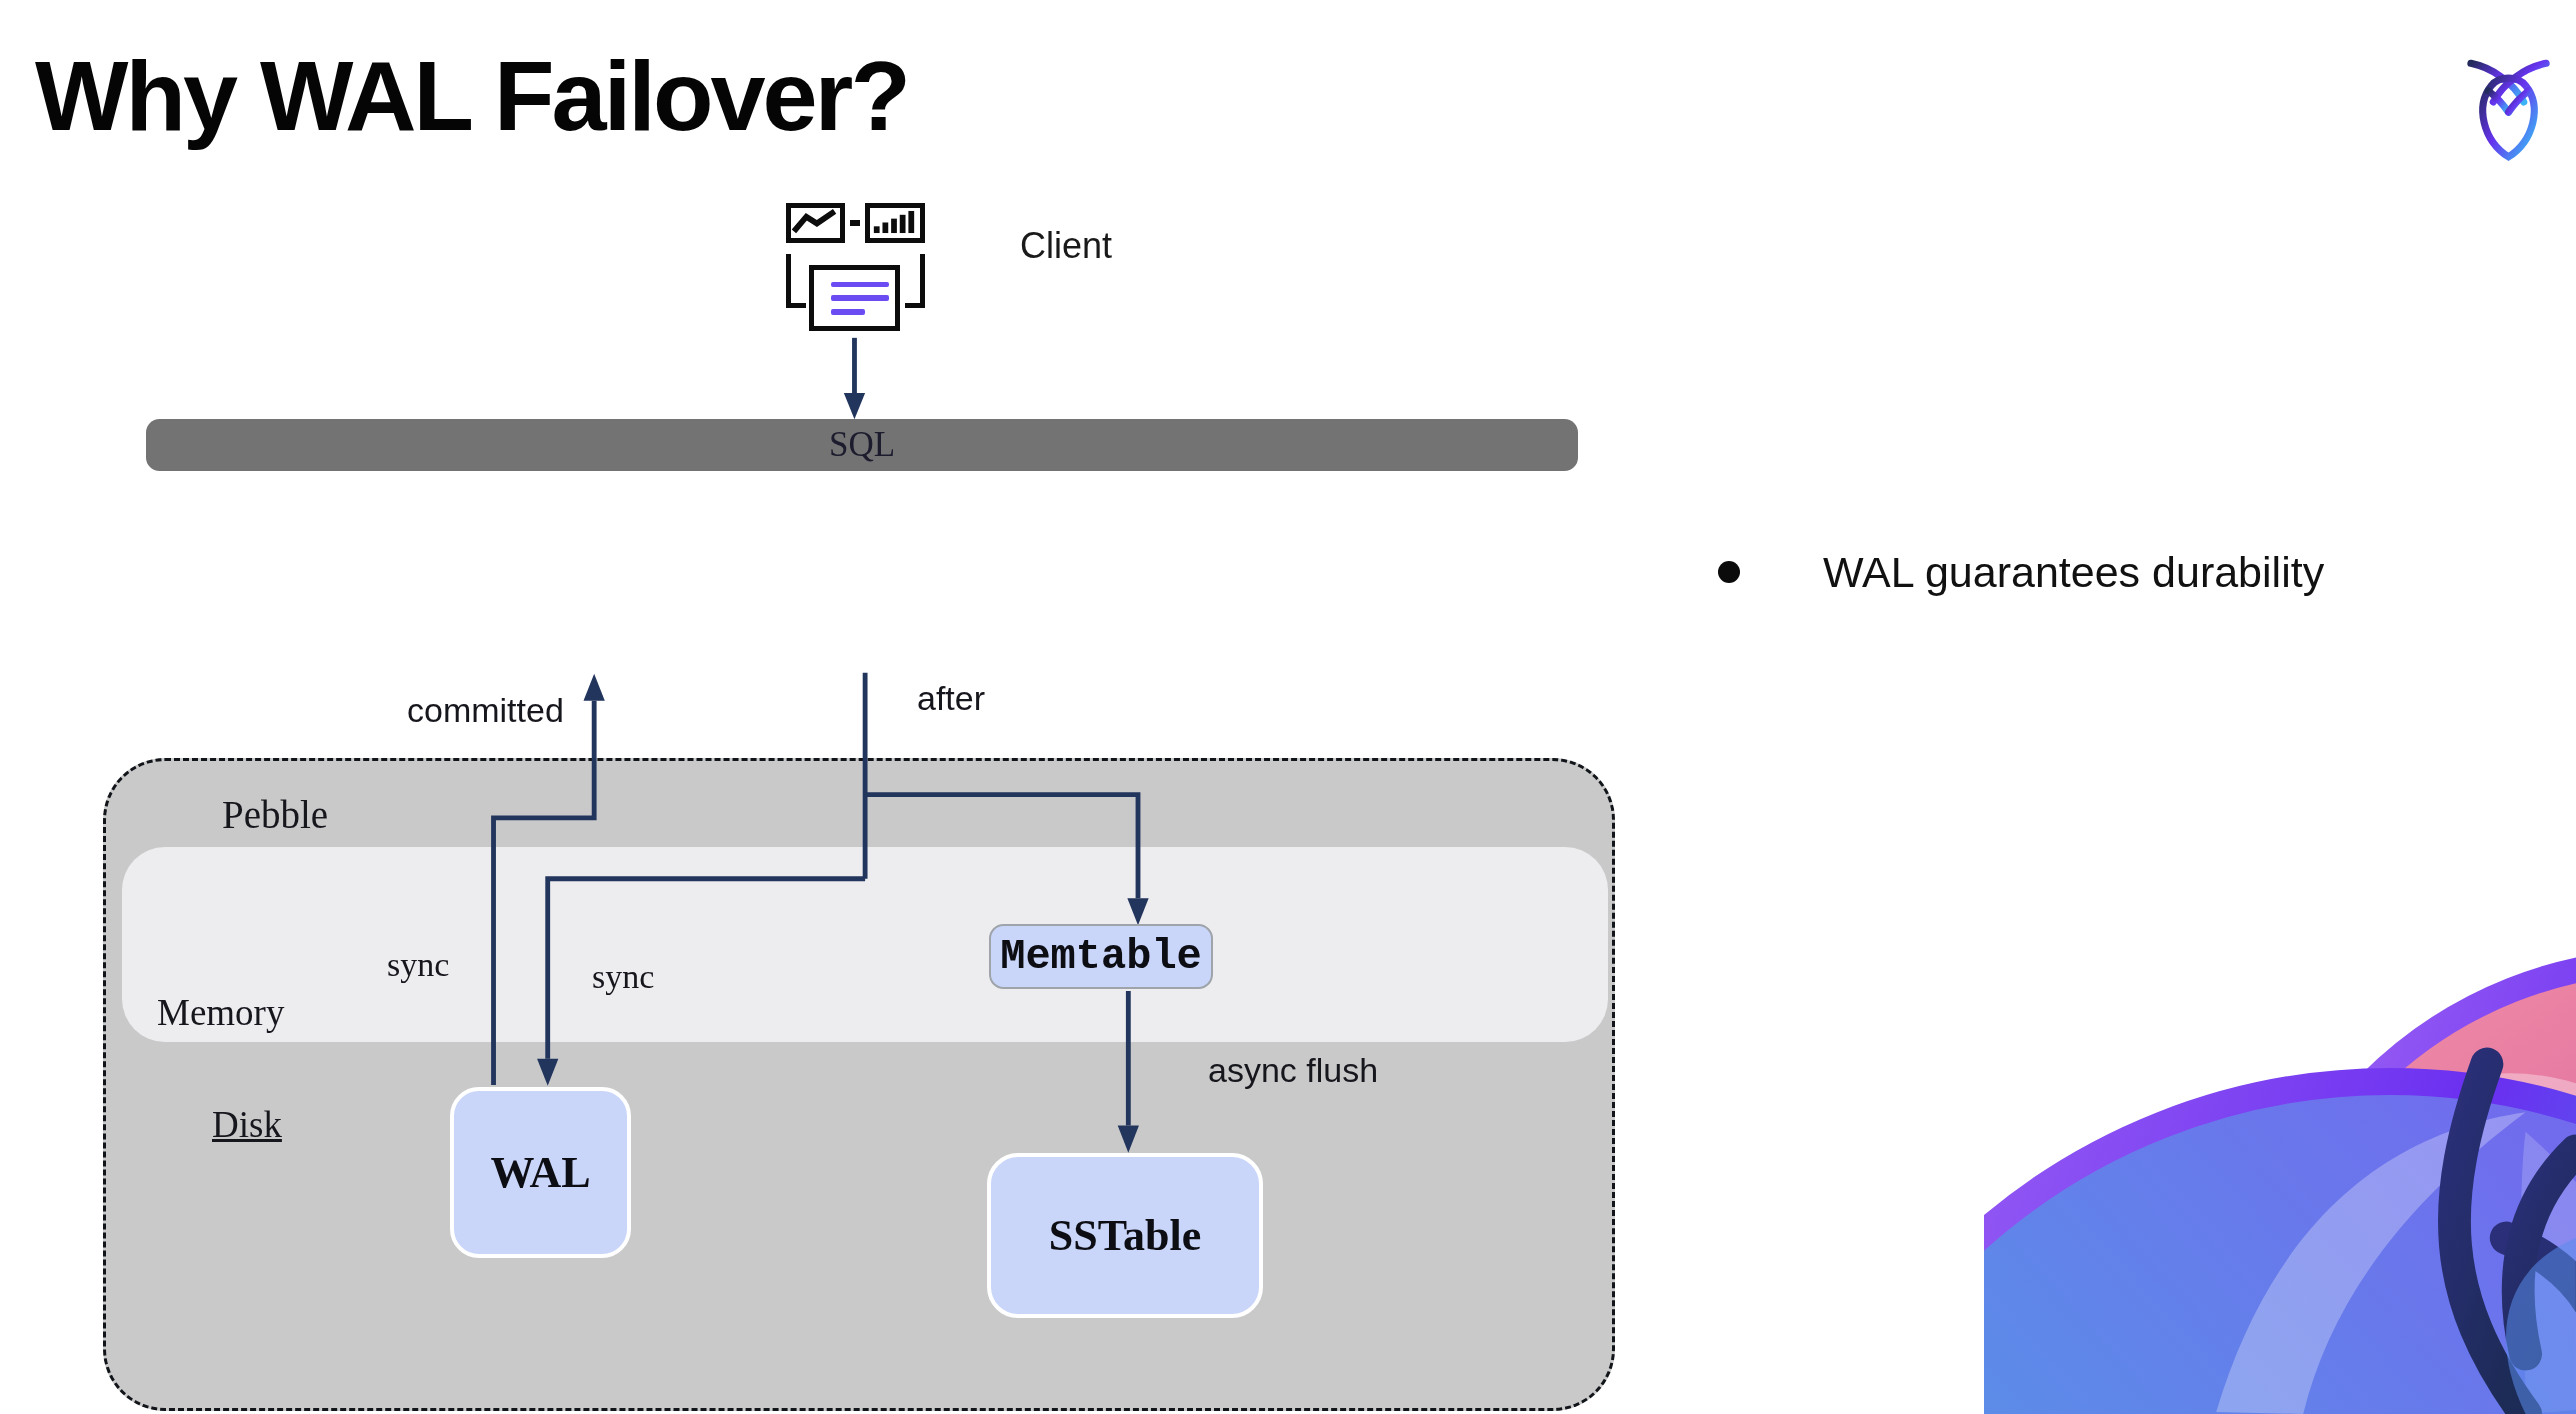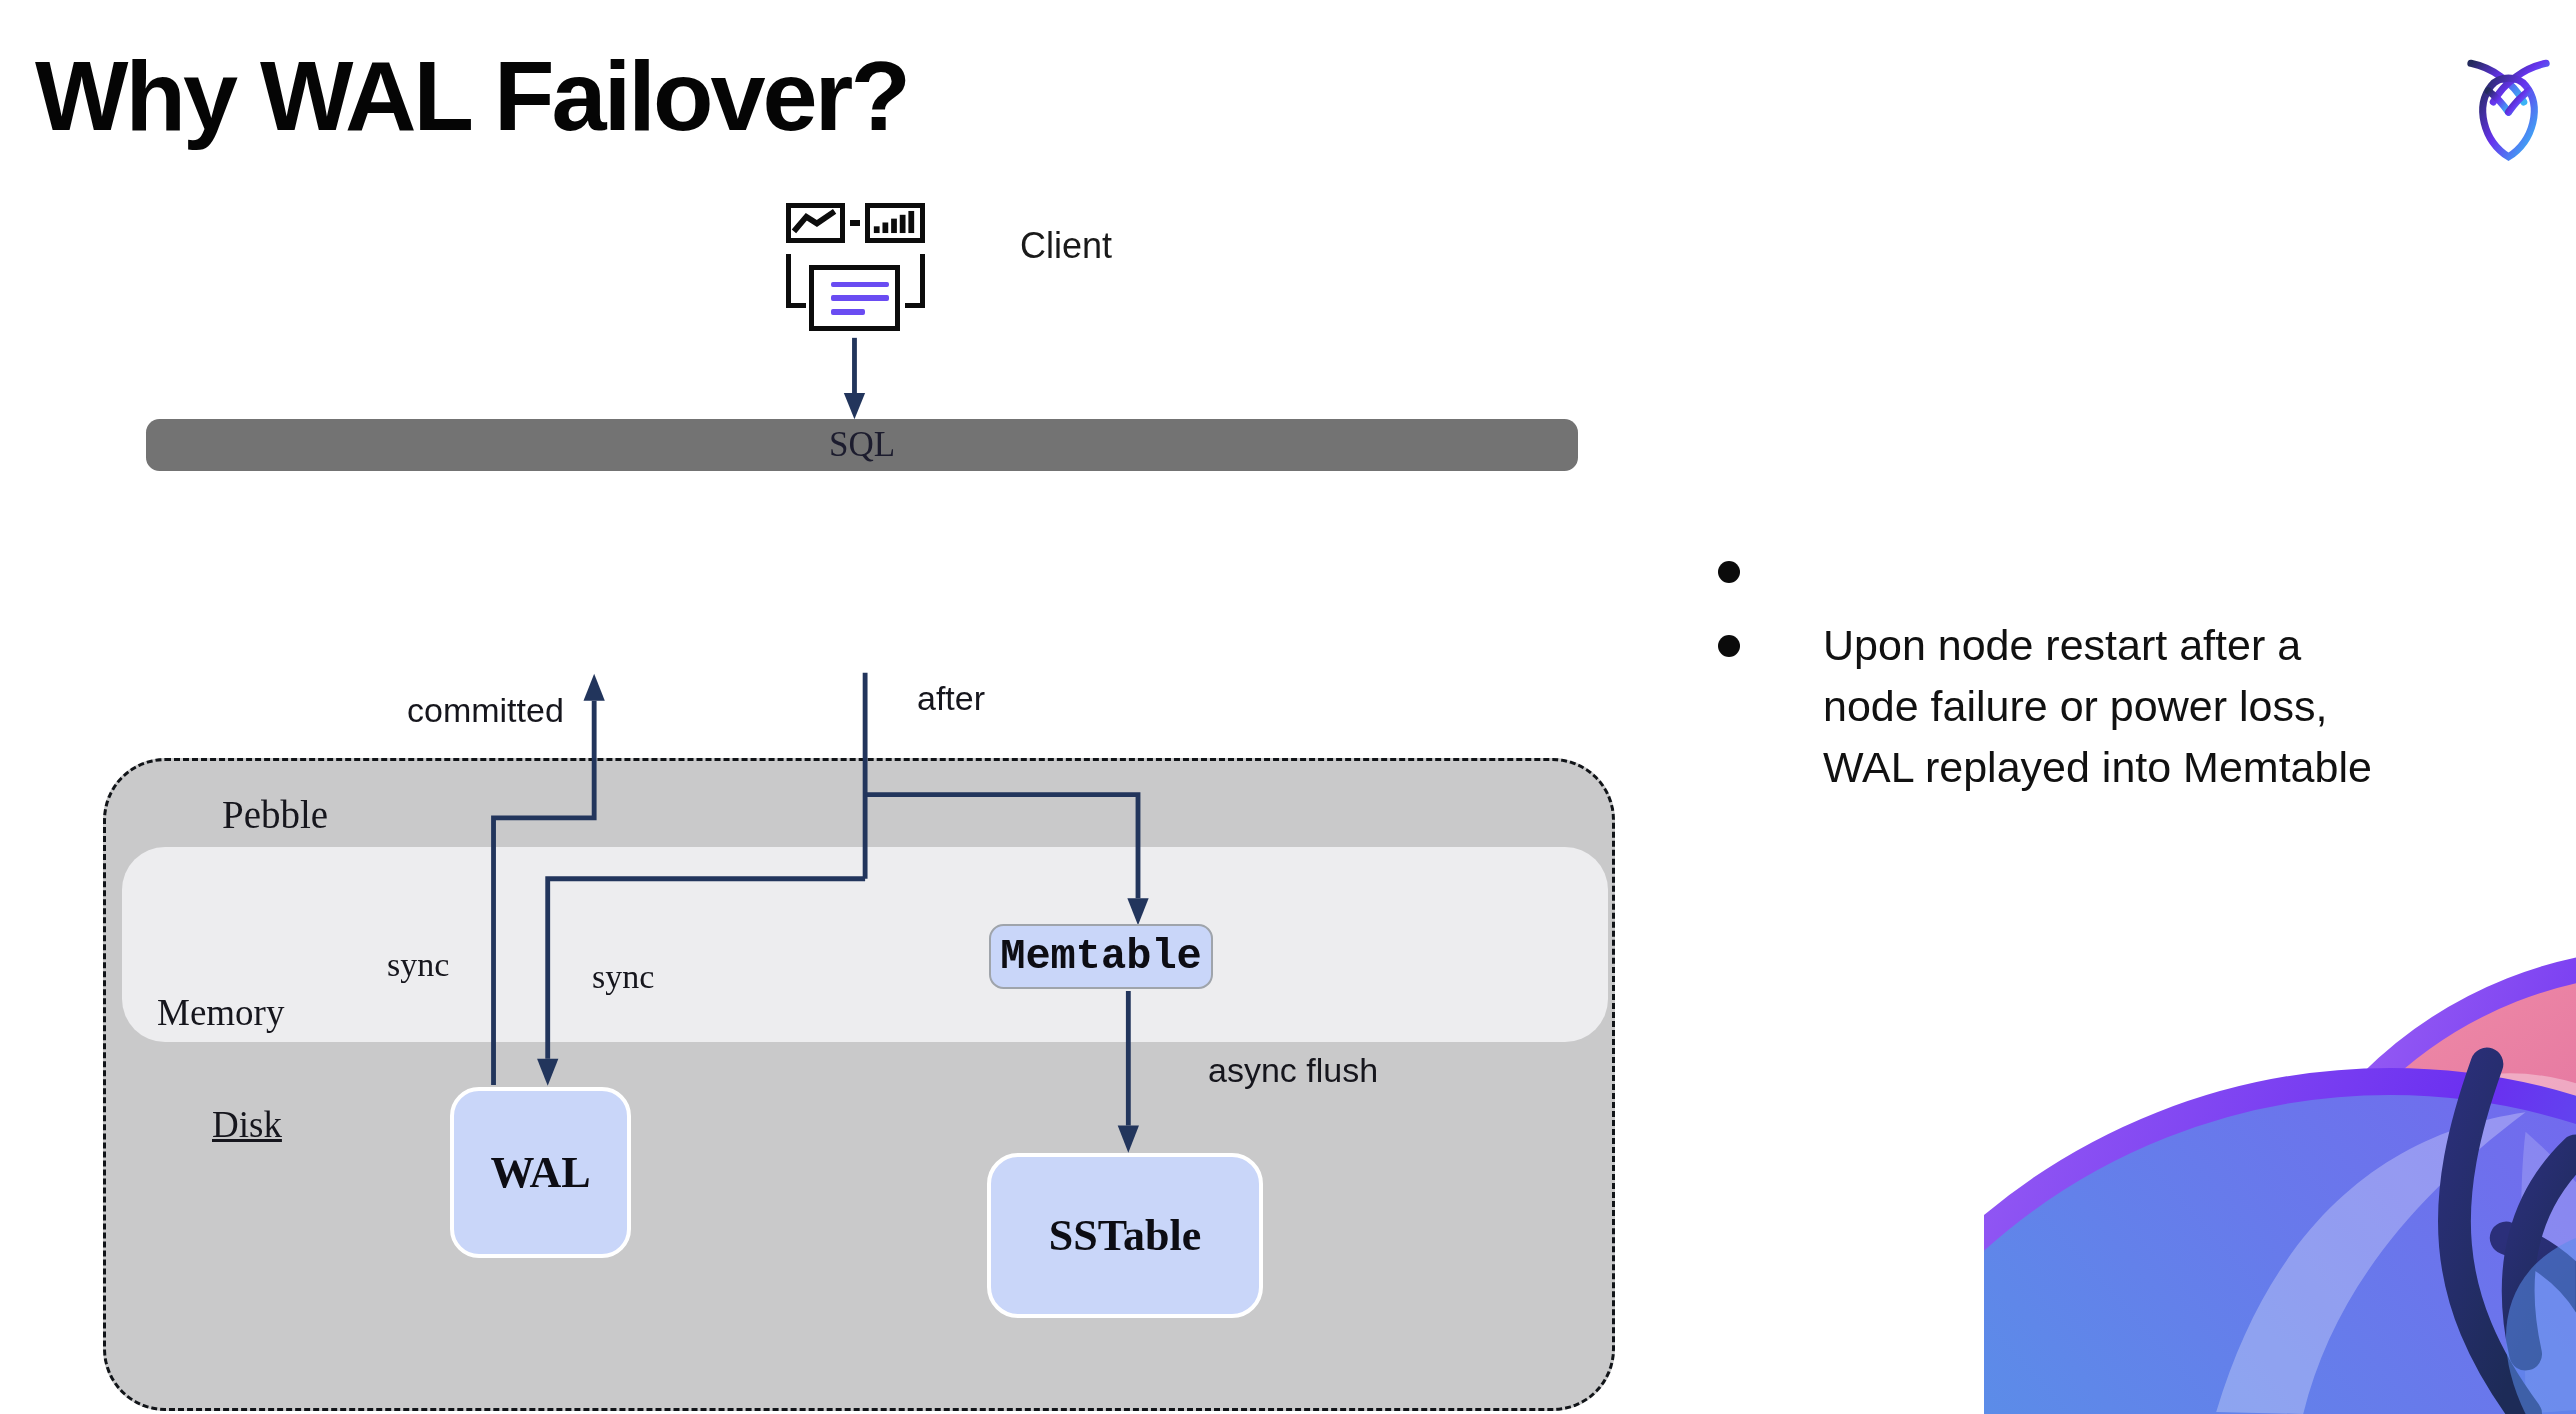--- a/index.html
+++ b/index.html
@@ -171,27 +171,22 @@
   <div class="abs node node-wal">
     <span>WAL</span>
   </div>
   <div class="abs node node-sstable">
     <span>SSTable</span>
   </div>
 
   <div class="abs bullets">
     <div class="bullet-item">
       <span class="bullet-dot"></span>
-    </div>
-    <div class="bullet-item">
-      <span class="bullet-dot"></span>
       <div class="bullet-text">
-        <div>Upon node restart after a</div>
-        <div>node failure or power loss,</div>
-        <div>WAL replayed into Memtable</div>
+        <div>WAL guarantees durability</div>
       </div>
     </div>
   </div>
 
   <div class="abs" style="left:1984px;top:948px;width:592px;height:466px;overflow:hidden;">
     <svg width="592" height="466" viewBox="0 0 612 482">
       <defs>
         <linearGradient id="gPink" x1="0.2" y1="0" x2="0.9" y2="1">
           <stop offset="0" stop-color="#ef8ba6"></stop>
           <stop offset="0.55" stop-color="#d75d9b"></stop>

